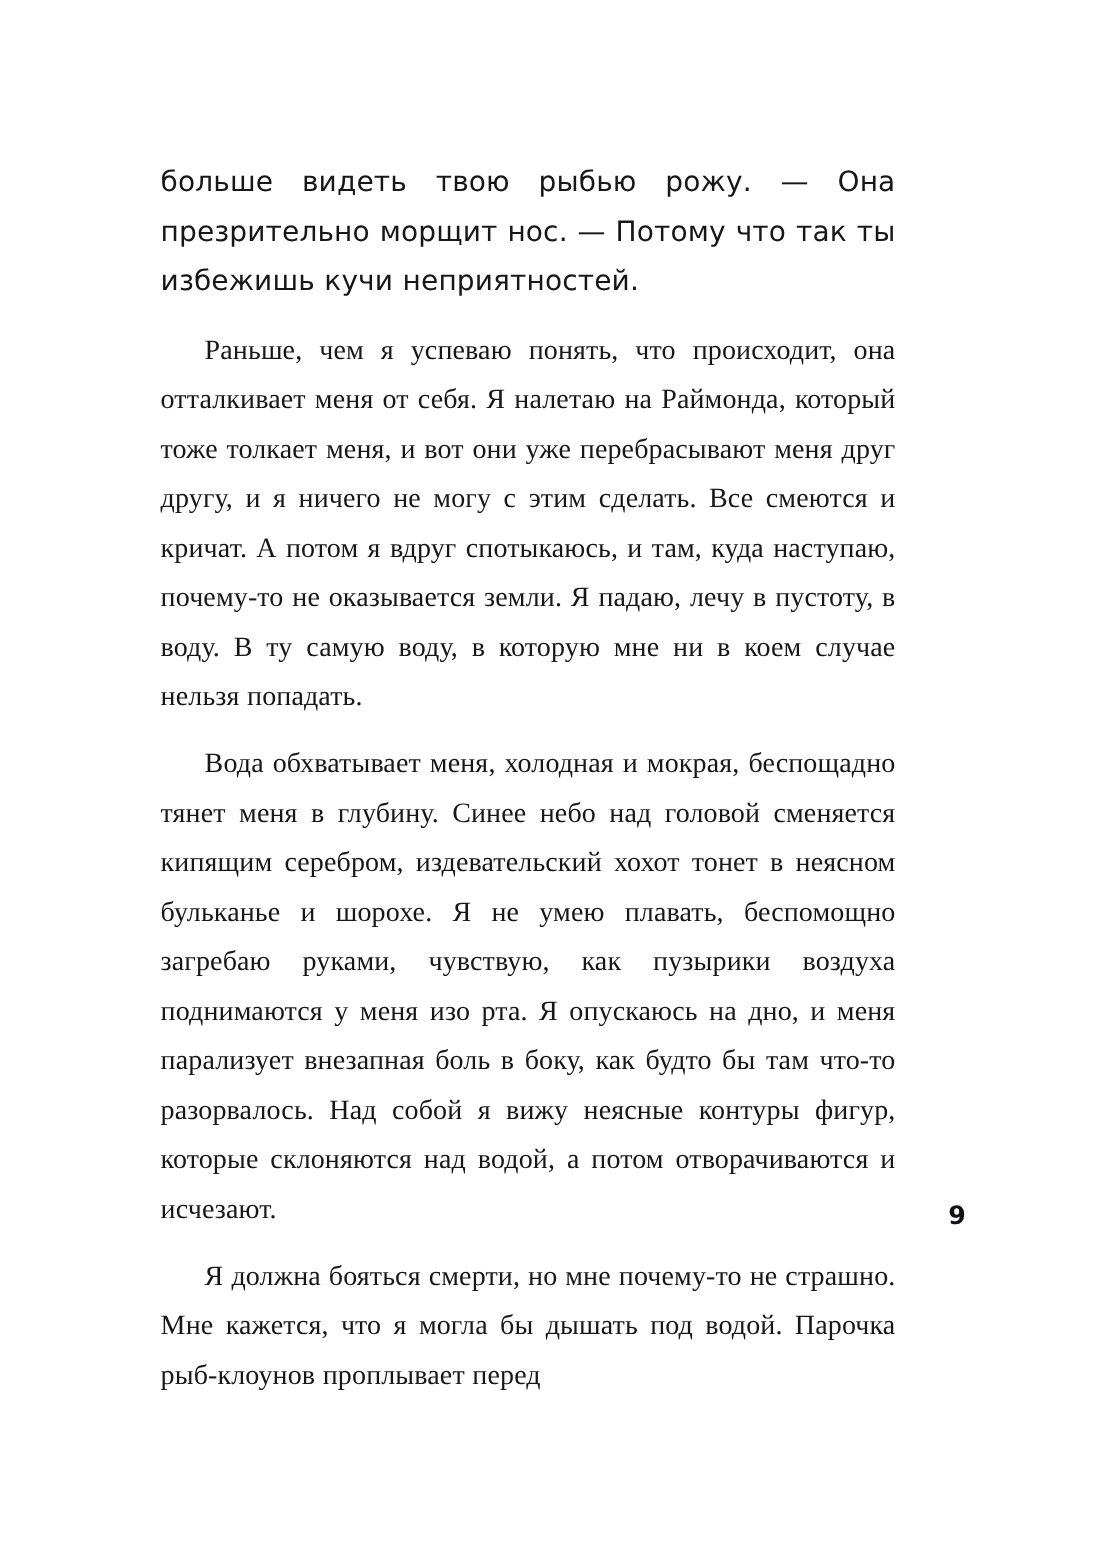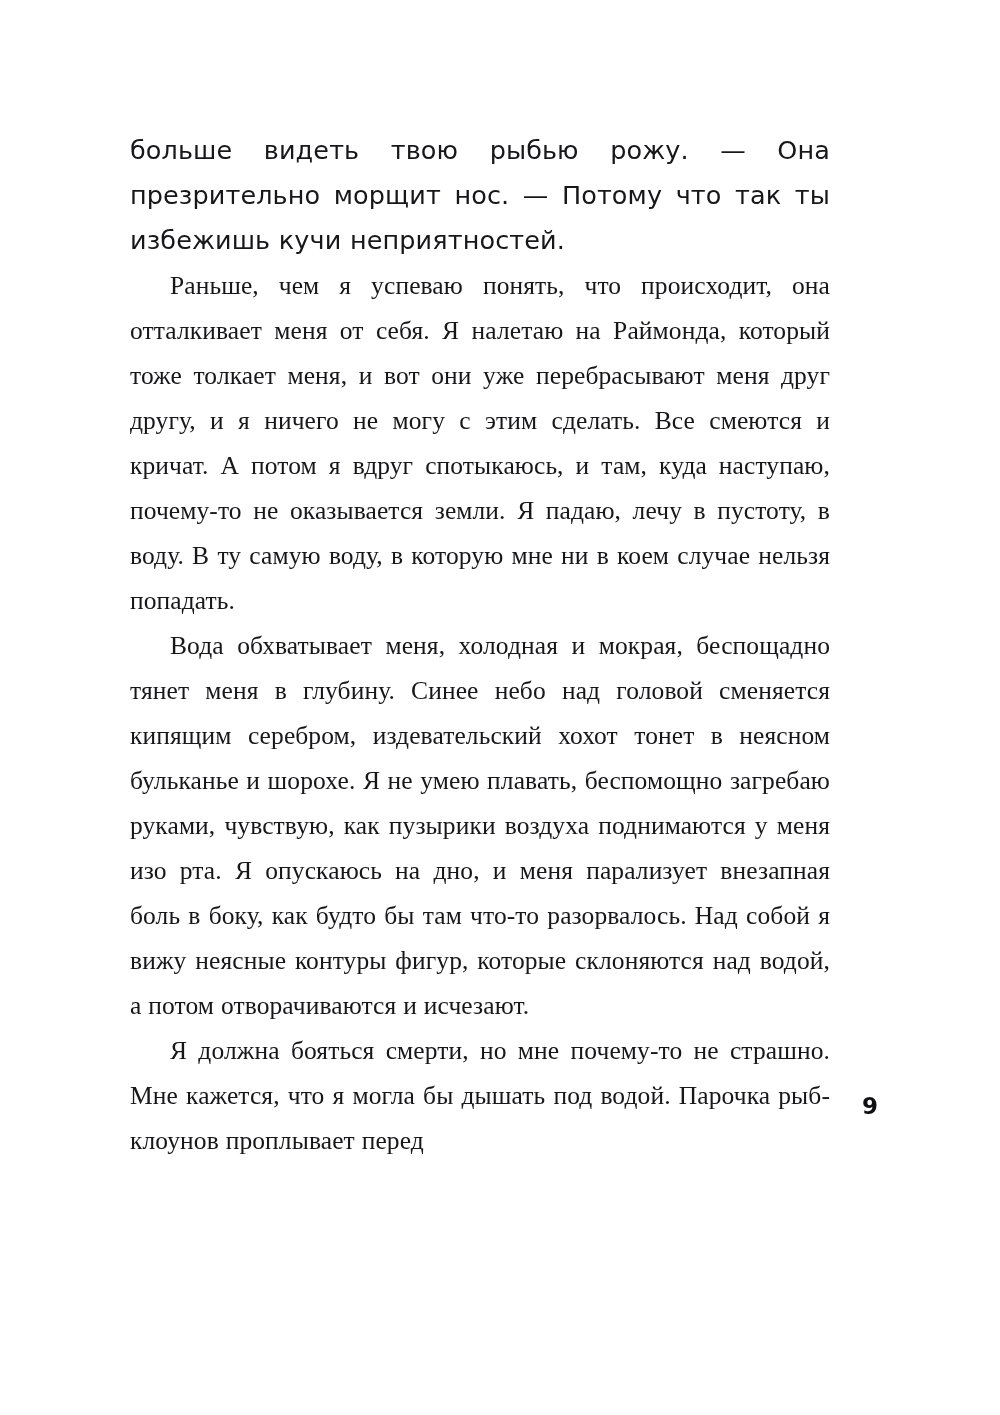--- a/index.html
+++ b/index.html
@@ -19,21 +19,21 @@
     height: 1415px;
     background: #ffffff;
   }
   .text-column {
     position: absolute;
     left: 130px;
     top: 128px;
     width: 700px;
   }
   .para {
-    margin: 0;
+    margin: 16px;
     font-size: 25.5px;
     line-height: 45px;
     color: #17171a;
     text-align: justify;
     text-indent: 0;
     letter-spacing: 0.1px;
     word-spacing: 0.4px;
     hyphens: manual;
   }
   .para.indent {

